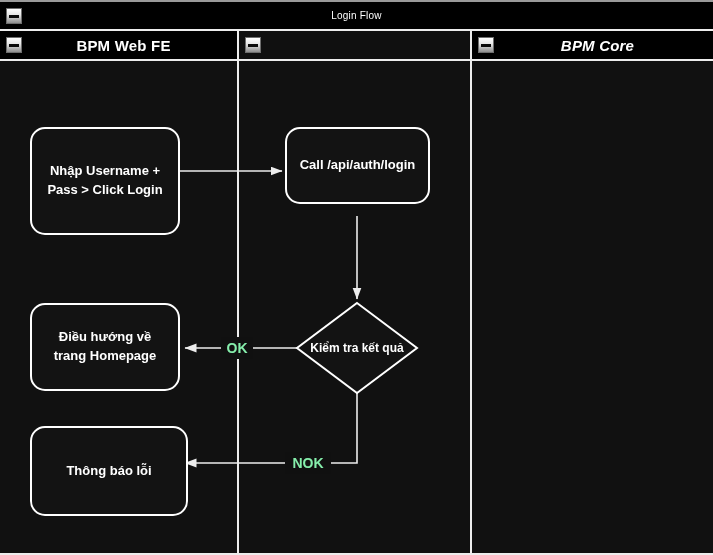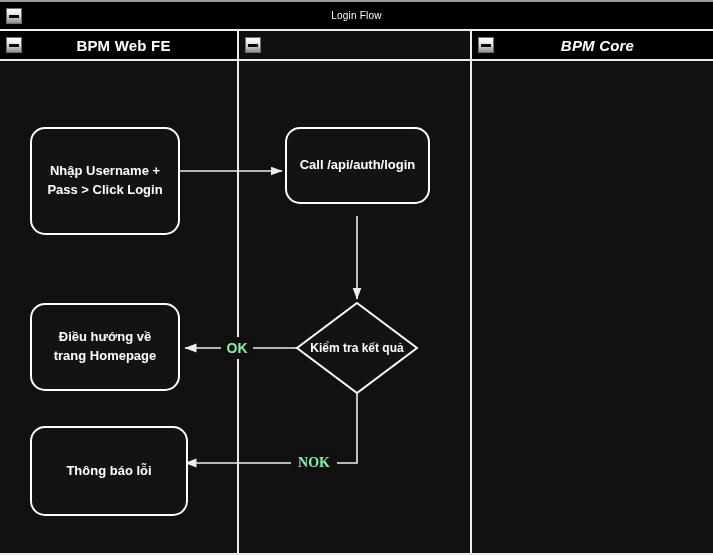--- a/index.html
+++ b/index.html
@@ -56,21 +56,21 @@
   .n-error{left:30px;top:418px;width:158px;height:90px;margin-top:8px;}
   .diamond-label{position:absolute;left:299px;top:336px;width:116px;height:24px;
     display:flex;align-items:center;justify-content:center;
     font-size:12px;font-weight:bold;white-space:nowrap;cursor:pointer;}
   
   svg.edges{position:absolute;left:0;top:0;width:713px;height:555px;pointer-events:none;}
   .edge-label{position:absolute;background:#101010;color:#86efac;
     display:flex;align-items:center;justify-content:center;
     font-size:14px;font-weight:bold;cursor:pointer;}
   .el-ok{left:221px;top:337px;width:32px;height:22px;}
-  .el-nok{left:291px;top:452px;width:46px;height:22px;font-family:Liberation Serif, serif;}
+  .el-nok{left:285px;top:452px;width:46px;height:22px;}
 </style>
 </head>
 <body>
 
 <div class="stage">
 
   <div class="pool-title-row">
     <div class="pool-title">Login Flow</div>
   </div>
   <div class="collapse-btn cb-pool">

